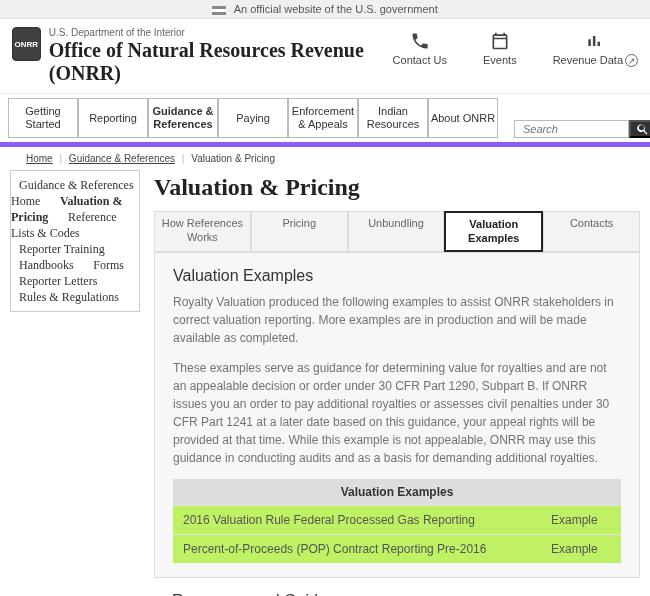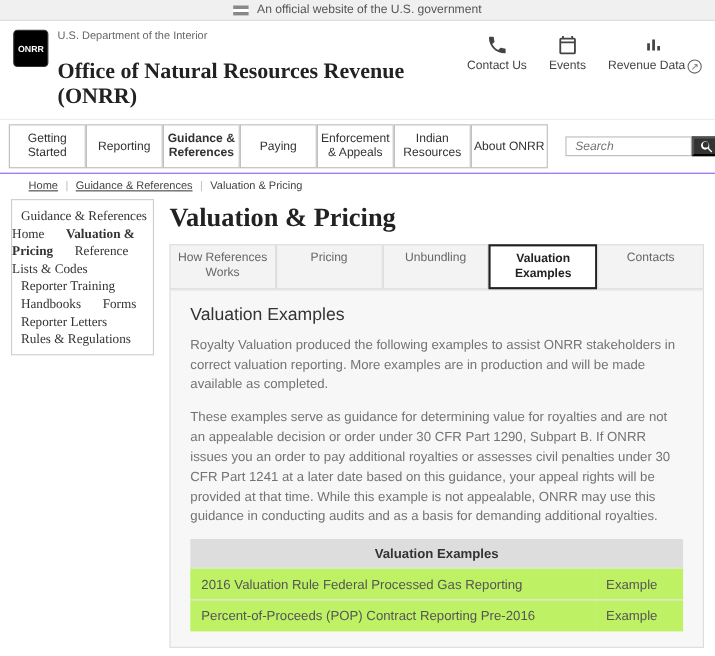--- a/index.html
+++ b/index.html
@@ -1,30 +1,30 @@
 <!DOCTYPE html>
 <html><head>
 <meta charset="utf-8">
 <style>
   * { margin: 0; padding: 0; box-sizing: border-box; }
   body { font-family: Arial, sans-serif; background: #fff; color: #333; font-size: 13px; }
   .gov-banner { background: #f0f0f0; text-align: center; padding: 3px 0; font-size: 11px; color: #555; border-bottom: 1px solid #ddd; }
   .gov-banner .flag { display: inline-block; width: 14px; height: 9px; background: linear-gradient(to bottom, #888 0%, #888 33%, #fff 33%, #fff 66%, #888 66%); vertical-align: middle; margin-right: 5px; }
   .header { display: flex; align-items: flex-start; padding: 8px 12px; border-bottom: 1px solid #eee; }
   .header-left { display: flex; align-items: flex-start; flex: 1; }
-  .logo-box { width: 34px; height: 34px; background: #000000; border-radius: 4px; margin-right: 8px; display:flex; align-items:center; justify-content:center; color:#fff; font-size:8px; font-weight:bold; border:1px solid #333;}
+  .logo-box { width: 34px; height: 34px; background: #404040; border-radius: 4px; margin-right: 8px; display:flex; align-items:center; justify-content:center; color:#fff; font-size:8px; font-weight:bold; border:1px solid #333;}
   .titles { display: flex; flex-direction: column; }
   .dept { font-size: 10px; color: #666; }
-  .sitename { font-family: "Comic Sans MS", cursive; font-size: 20px; font-weight: bold; color: #222; margin-top: 16px;}
+  .sitename { font-family: "Comic Sans MS", cursive; font-size: 20px; font-weight: bold; color: #222; margin-top: 1px;}
   .header-right { display: flex; gap: 20px; align-items: flex-start; padding-top: 4px;}
-  .header-icon { display: flex; flex-direction: column; align-items: center; font-size: 11px; color: #444; gap:3px;}
+  .header-icon { display: flex; flex-direction: column; align-items: center; font-size: 11px; color: #444; gap:3px;margin-left:16px;}
   .header-icon svg { width: 20px; height: 20px; fill: #444; }
   .ext-link-icon { width: 13px; height: 13px; border: 1.5px solid #666; border-radius: 50%; display:inline-flex; align-items:center; justify-content:center; font-size:9px; color:#666; vertical-align: top; margin-left:2px;}
 
-  .topnav { display: flex; padding: 4px 8px; gap: 16px; align-items: center; border-bottom: 1px solid #8b5cf6; }
+  .topnav { display: flex; padding: 4px 8px; gap: 16px; align-items: flex-end; border-bottom: 5px solid #8b5cf6; }
   .topnav-item { border: 1px solid #bbb; padding: 6px 0; font-size: 11px; text-align: center; color: #333; background:#fff; display:flex; align-items:center; justify-content:center; line-height:1.2;}
   .topnav-item + .topnav-item { border-left: 1px solid #bbb; }
   .topnav-wrap { display: flex; border: none; }
   .topnav-wrap .topnav-item { width: 70px; }
   .topnav-item.active { font-weight: bold; }
   .search-wrap { margin-left: auto; display: flex; align-items: stretch; }
   .search-input { border: 1px solid #bbb; padding: 0 8px; font-style: italic; color: #999; width: 115px; font-size: 11px;}
   .search-btn { width: 28px; background: #333; display: flex; align-items: center; justify-content: center; }
   .search-btn svg { width: 14px; height: 14px; fill: #fff; }
 

